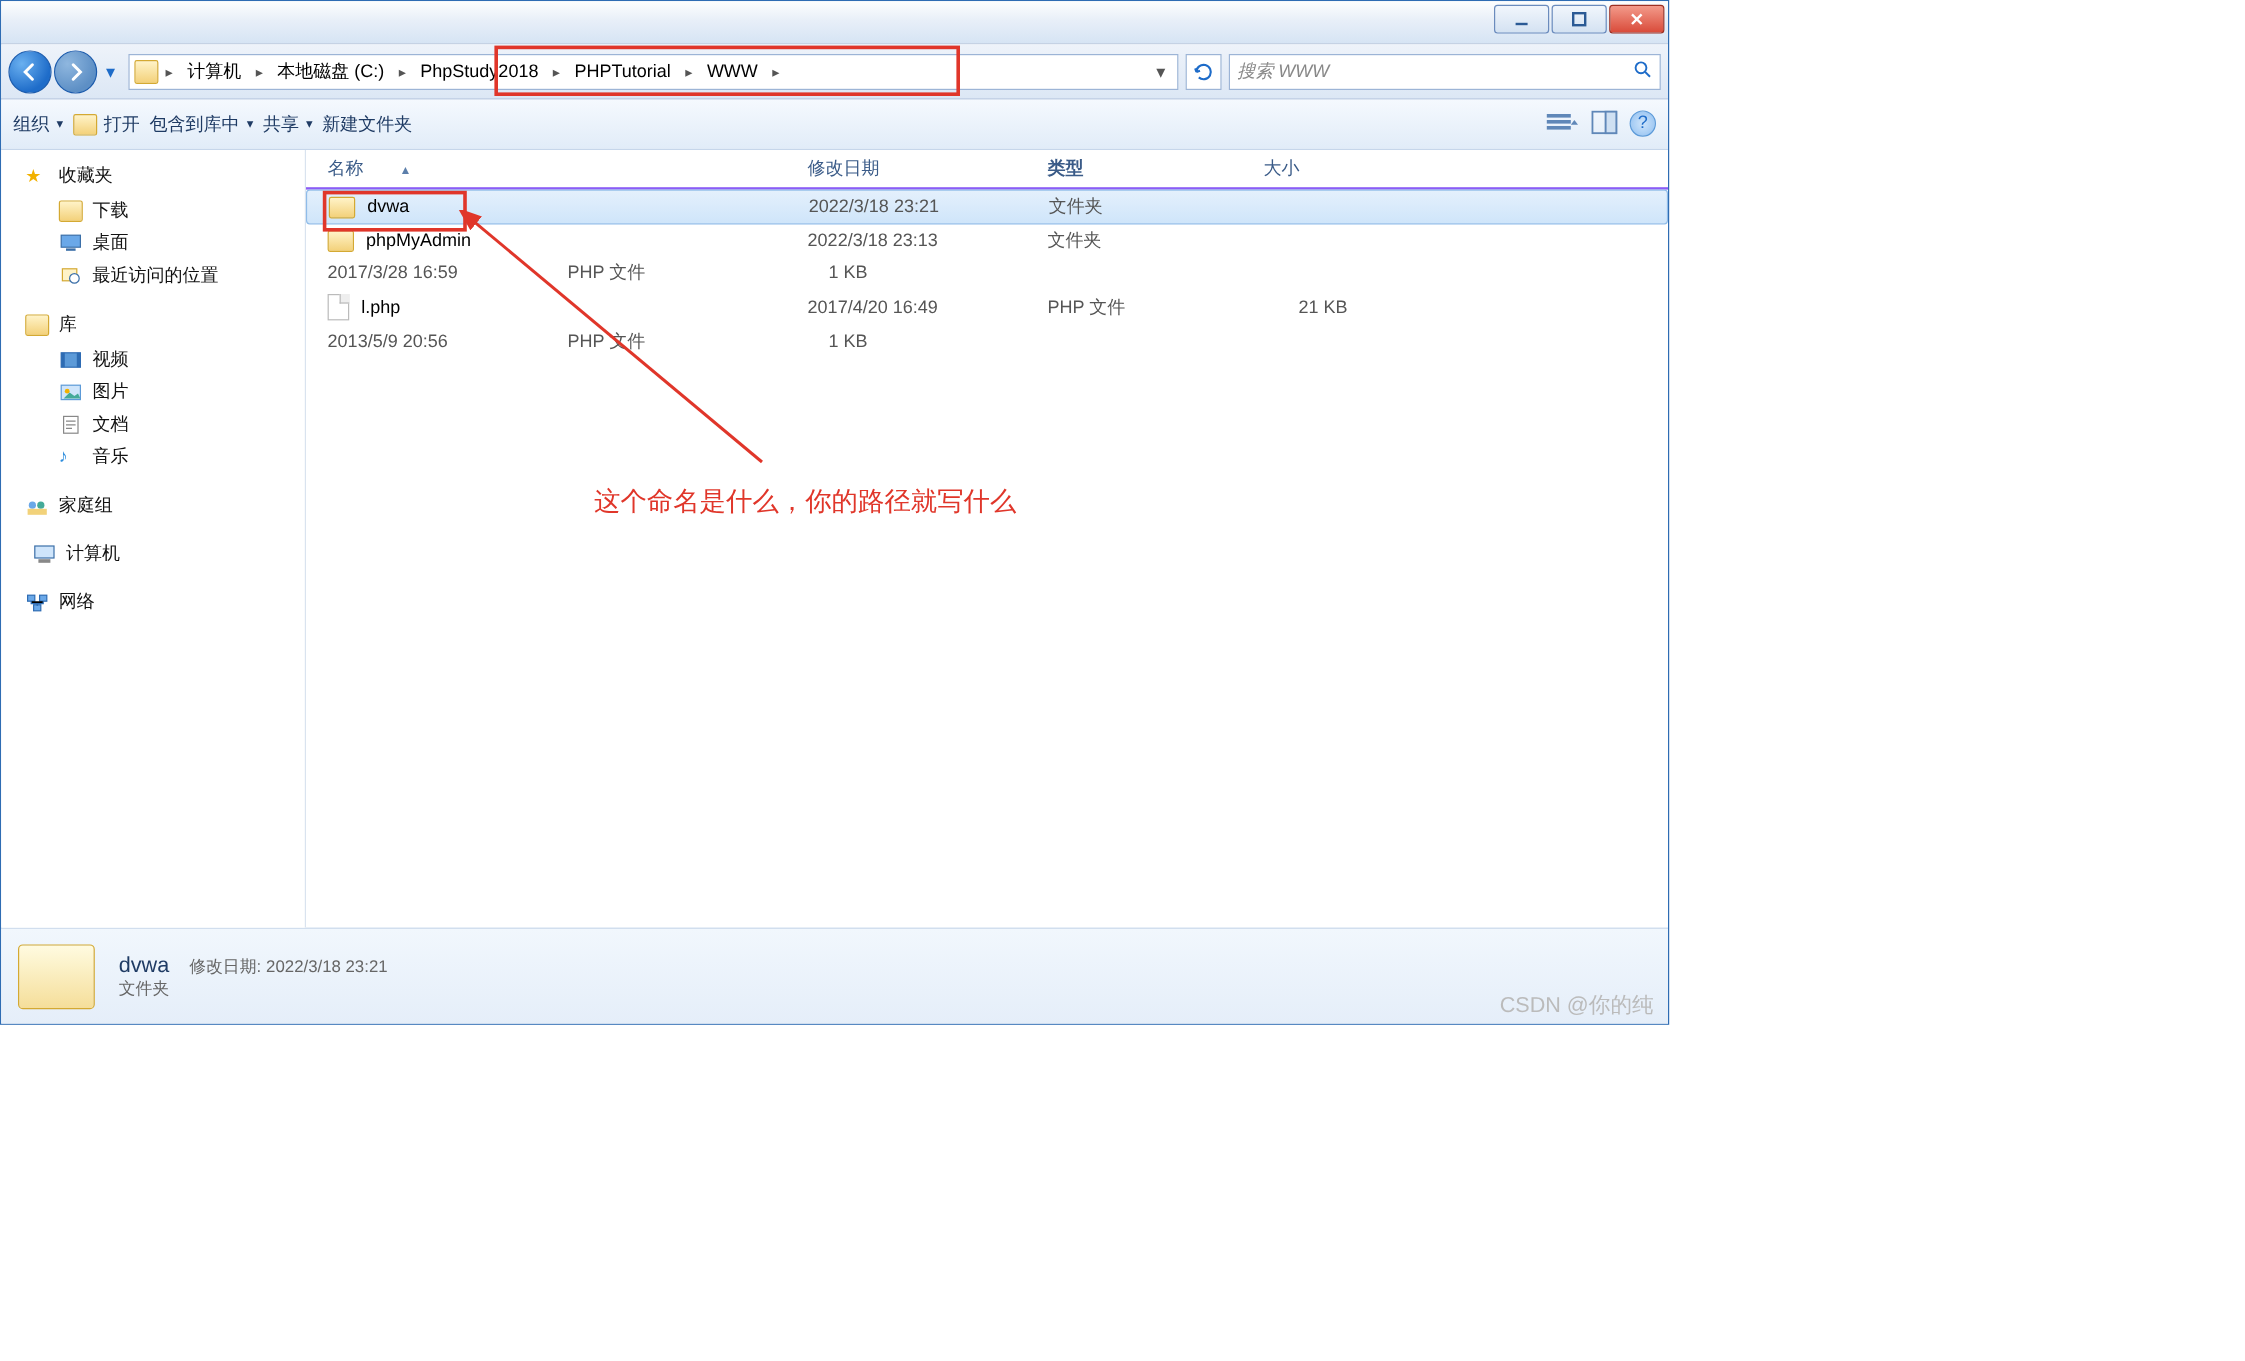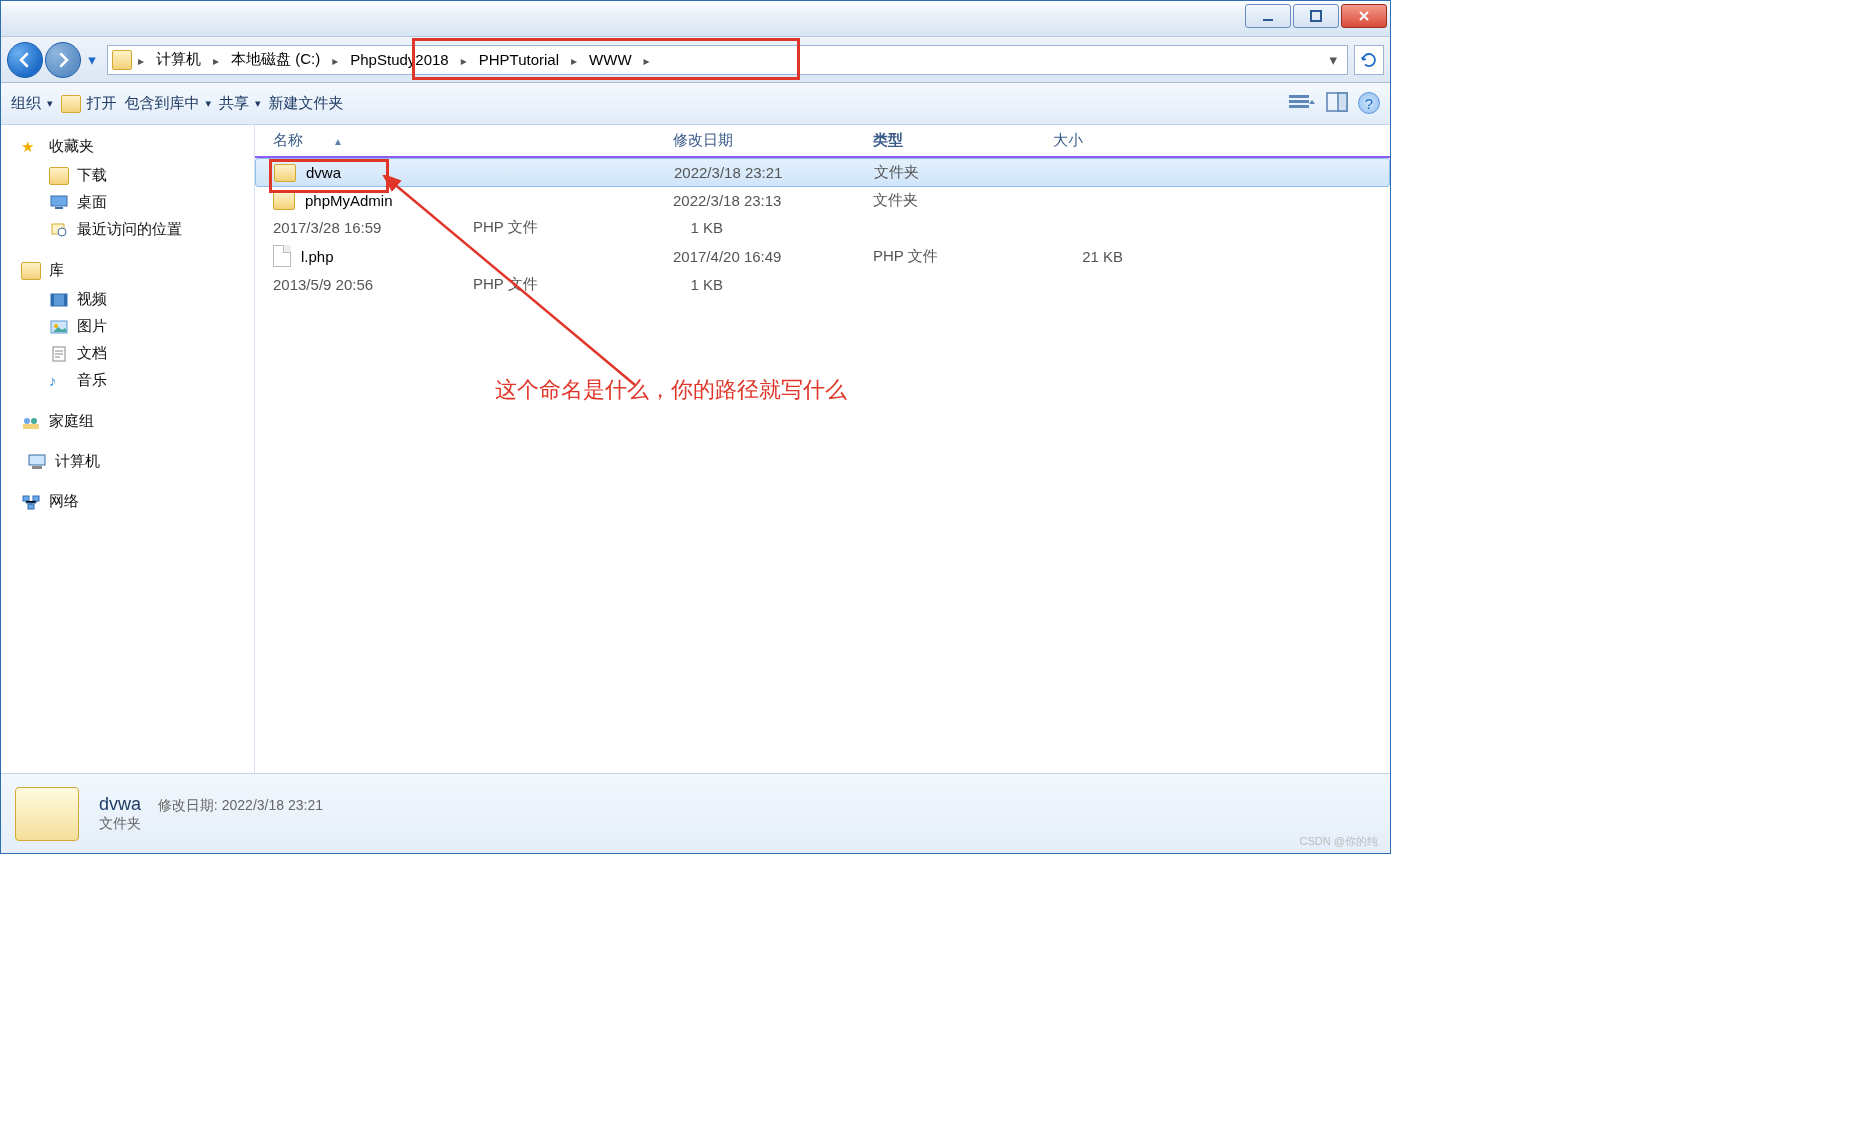--- a/index.html
+++ b/index.html
@@ -100,34 +100,34 @@
 .row{display:flex; padding:4px 0 4px 18px; align-items:center;}
 .row.sel{ background:linear-gradient(#e4f0fc,#cfe5fa); border:1px solid #8fbce9; border-radius:3px;}
 .cell-name{width:400px; display:flex;align-items:center;gap:10px;}
 .cell-date{width:200px;color:#555;}
 .cell-type{width:180px;color:#555;}
 .cell-size{width:100px;text-align:right;padding-right:30px;color:#555;}
 .ico-folder{width:22px;height:18px;background:linear-gradient(#fff3c8,#f3d17a);border:1px solid #d4a932;border-radius:2px;}
 .ico-file{width:18px;height:22px;background:#fff;border:1px solid #bbb;position:relative;}
 .ico-file::after{content:"";position:absolute;right:-1px;top:-1px;width:7px;height:7px;background:#eee;border-left:1px solid #bbb;border-bottom:1px solid #bbb;}
 .row-highlight{position:absolute;border:3px solid #e0362a;pointer-events:none;}
-.annotation{position:absolute;color:#e0362a;font-size:22px;}
+.annotation{position:absolute;color:#e0362a;font-size:22px;margin-top:28px;}
 .arrow-line{position:absolute;pointer-events:none;}
 
 
 .details{
   height:80px;border-top:1px solid #c6d6ea;background:linear-gradient(#f1f7fd,#e5eef9);
   display:flex;align-items:center;padding:6px 14px;gap:20px;
 }
 .big-folder{width:64px;height:54px;background:linear-gradient(#fffbe0,#f5de9a);border:1px solid #d4a932;border-radius:4px;}
 .det-txt{color:#333;}
 .det-title{font-size:18px;color:#1f3b64;}
 .det-sub{color:#666;font-size:14px;}
 
-.watermark{position:absolute;right:12px;bottom:4px;color:#bbb;font-size:11px;}
+.watermark{position:absolute;right:12px;bottom:4px;color:#bbb;font-size:18px;}
 
 
 .sort-ind{font-size:10px;color:#5c7fab;margin-left:30px;}
 </style>
 </head>
 <body>
 
 <div class="window">
 
   <div class="titlebar">
@@ -177,20 +177,27 @@
       <span class="crumb-sep"></span>
       <span style="flex:1"></span>
       <span style="padding:0 6px;color:#555;">▾</span>
       <div class="path-highlight" style="left:304px;top:-8px;width:388px;height:42px;"></div>
     </div>
     <div class="refresh-btn">
       <svg width="16" height="16" viewBox="0 0 16 16">
           <path d="M2 8a6 6 0 1 1 2 4.5M2 8l-1-3M2 8l3-1" stroke="currentColor" stroke-width="1.8" fill="none"></path>
         </svg>
     </div>
+    <div class="searchbox">
+      <span>搜索 WWW</span>
+      <span class="sicon"><svg width="16" height="16" viewBox="0 0 16 16">
+            <circle cx="6.5" cy="6.5" r="4.5" stroke="currentColor" fill="none" stroke-width="1.6"></circle>
+            <path d="M10 10l4 4" stroke="currentColor" stroke-width="1.6"></path>
+          </svg></span>
+    </div>
   </div>
 
   <div class="toolbar">
     <div class="tb-item tb-drop">
         <span>组织</span>
       </div>
     <div class="tb-item">
       <span style="width:20px;height:18px;display:inline-block;background:linear-gradient(#fff3c8,#f3d17a);border:1px solid #d4a932;border-radius:2px;"></span>
       <span>打开</span>
     </div>

